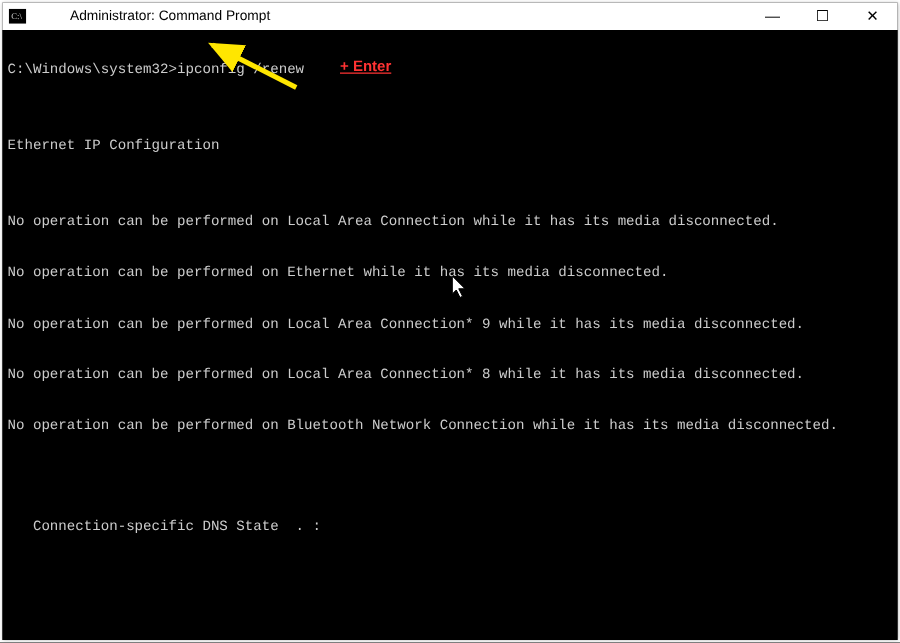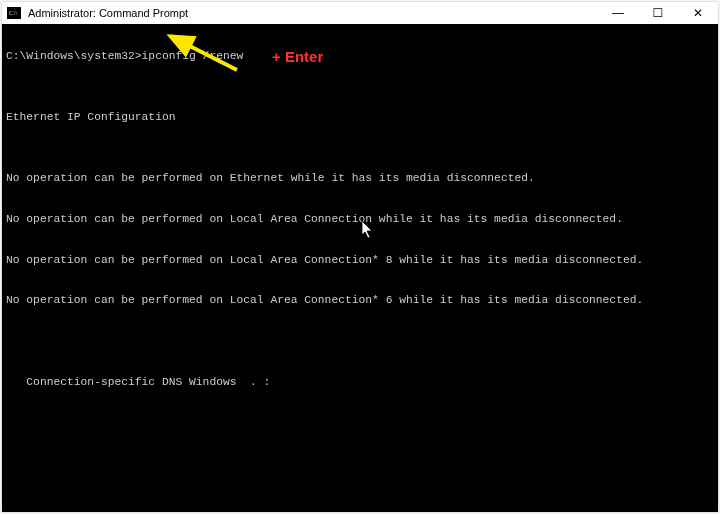--- a/index.html
+++ b/index.html
@@ -30,21 +30,21 @@
     user-select: none;
   }
   .titlebar-icon {
     width: 16px;
     height: 16px;
     margin: 0 6px 0 4px;
     display: flex;
     align-items: center;
     justify-content: center;
   }
-  .titlebar-title { flex: 0 0 auto; }
+  .titlebar-title { flex: 0 0 auto; margin-left: 28px; }
   .titlebar-spacer { flex: 1; }
   .titlebar-btn {
     width: 40px;
     height: 22px;
     display: flex;
     align-items: center;
     justify-content: center;
     font-size: 12px;
     color: #000;
   }
@@ -69,22 +69,23 @@
     position: absolute;
     pointer-events: none;
     top: 0; left: 0; right: 0; bottom: 0;
   }
   .enter-label {
     position: absolute;
     left: 270px;
     top: 19px;
     color: #ff3333;
     font-family: Arial, sans-serif;
-    font-size: 15px;
+    font-size: 12px;
     font-weight: 600;
+    text-decoration: underline;
   }
   .arrow {
     position: absolute;
     left: 150px;
     top: 8px;
   }
   .cursor-pointer {
     position: absolute;
     left: 360px;
     top: 197px;
@@ -107,27 +108,28 @@
     <div class="titlebar-btn">—</div>
     <div class="titlebar-btn">☐</div>
     <div class="titlebar-btn close">✕</div>
   </div>
 
   <div class="term">
 <div class="line">C:\Windows\system32&gt;ipconfig /renew</div>
 <div class="line"></div>
 <div class="line">Ethernet IP Configuration</div>
 <div class="line"></div>
+<div class="line">No operation can be performed on Local Area Connection while it has its media disconnected.</div>
 <div class="line">No operation can be performed on Ethernet while it has its media disconnected.</div>
-<div class="line">No operation can be performed on Local Area Connection while it has its media disconnected.</div>
+<div class="line">No operation can be performed on Local Area Connection* 9 while it has its media disconnected.</div>
 <div class="line">No operation can be performed on Local Area Connection* 8 while it has its media disconnected.</div>
-<div class="line">No operation can be performed on Local Area Connection* 6 while it has its media disconnected.</div>
+<div class="line">No operation can be performed on Bluetooth Network Connection while it has its media disconnected.</div>
 <div class="line"></div>
 <div class="line"></div>
-<div class="line">   Connection-specific DNS Windows  . :</div>
+<div class="line">   Connection-specific DNS State  . :</div>
 <div class="line"></div>
 
 <div class="line"></div>
 
 
 <div class="line"></div>
 
 <div class="line"></div>
 
 

